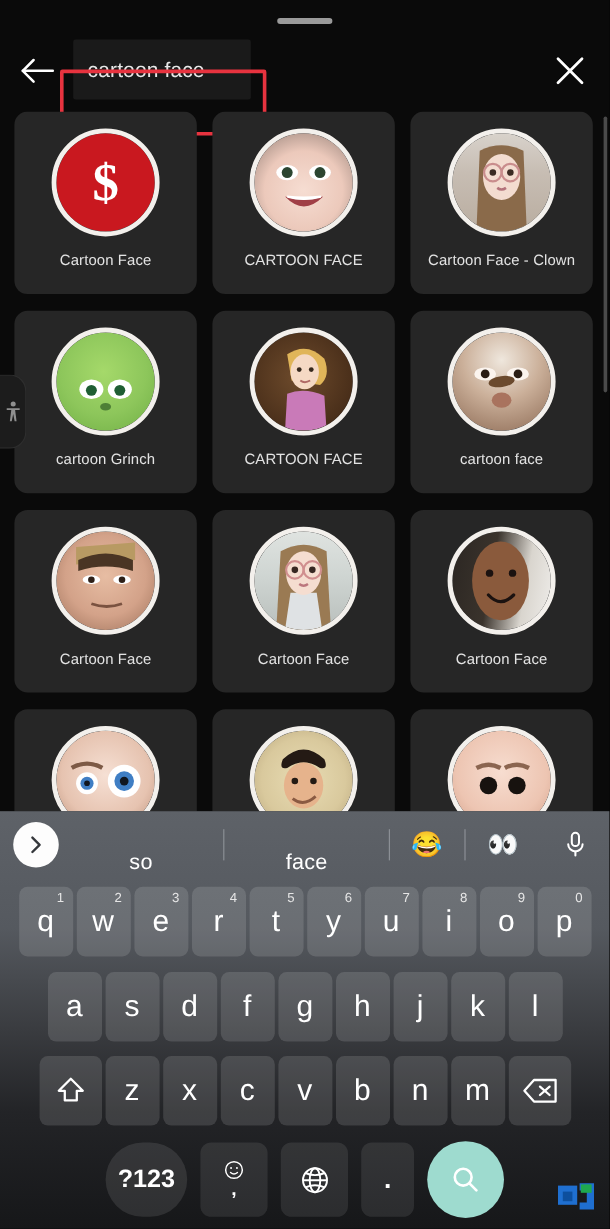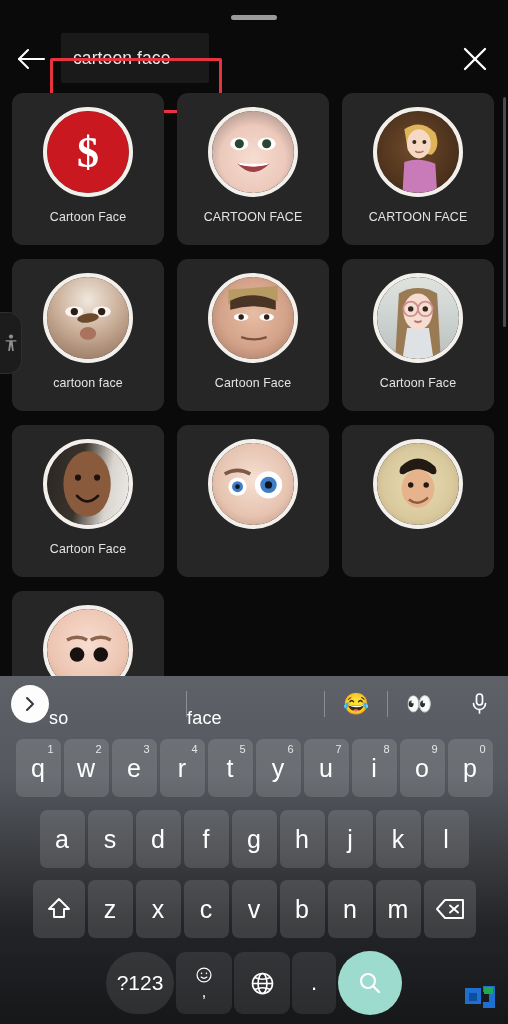--- a/index.html
+++ b/index.html
@@ -88,32 +88,32 @@
   .suggestion-strip {
     position:relative; height:56px; display:flex; align-items:center;
   }
   .sugg-chevron {
     margin-left:11px; width:38px; height:38px; border-radius:50%;
     background:#fdfdfd; display:flex; align-items:center; justify-content:center;
     flex:none;
   }
   .sugg-chevron svg { width:16px; height:16px; }
   .sugg-word {
-    flex:1; text-align:left; font-size:18px; color:#fff; letter-spacing:.2px;margin-top:28px;
+    flex:1; text-align:center; font-size:18px; color:#fff; letter-spacing:.2px;margin-top:28px;
   }
   .sugg-div { width:1px; height:26px; background:#8b8f95; flex:none; }
   .sugg-emoji { width:62px; text-align:center; font-size:21px; flex:none; }
   .sugg-mic { width:58px; display:flex; align-items:center; justify-content:center; flex:none; }
   .sugg-mic svg { width:17px; height:24px; }
 
   .krow { display:flex; justify-content:center; align-items:center; }
   .krow.r1 { height:72px; gap:3px; padding:0 2px; }
   .krow.r2 { height:70px; gap:3px; }
   .krow.r3 { height:70px; gap:3px; padding:0 2px; }
-  .krow.r4 { height:78px; gap:2px; padding:0 14px; }
+  .krow.r4 { height:78px; gap:11px; padding:0 14px;font-weight:bold; }
 
   .key {
     background:rgba(255,255,255,0.13); border-radius:7px;
     display:flex; align-items:center; justify-content:center;
     color:#fff; position:relative;
   }
   .krow.r1 .key { width:45px; height:58px; font-size:25px; }
   .krow.r2 .key { width:45px; height:58px; font-size:25px; }
   .krow.r3 .key { width:45px; height:58px; font-size:25px; }
   .key .sup {
@@ -204,21 +204,51 @@
             <ellipse cx="60" cy="36" rx="10" ry="7" fill="#fff"></ellipse>
               <circle cx="60" cy="36" r="5" fill="#2c4530"></circle>
             <path d="M28 58 Q45 76 63 58 Q45 64 28 58 Z" fill="#a03f46"></path>
             <path d="M30 59 Q45 63 61 59 L61 57 Q45 59 30 57 Z" fill="#fff"></path>
           </svg>
         </div>
       </div>
       <div class="tile-label">CARTOON FACE</div>
     </div>
 
-
+    <div class="tile">
+      <div class="avatar-ring">
+        <div class="avatar-inner" style="background:linear-gradient(#d8d2cb 0%,#c7bdb3 40%,#b9ada0 100%);">
+          <svg viewBox="0 0 90 90" style="width:100%;height:100%">
+            <path d="M25 16 Q45 6 65 16 L68 90 L22 90 Z" fill="#8a6a4a"></path>
+            <ellipse cx="45" cy="40" rx="17" ry="21" fill="#f3dcd0"></ellipse>
+            <circle cx="37" cy="36" r="8" fill="none" stroke="#c98d8d" stroke-width="2"></circle>
+            <circle cx="53" cy="36" r="8" fill="none" stroke="#c98d8d" stroke-width="2"></circle>
+            <circle cx="37" cy="36" r="3" fill="#3a2a22"></circle>
+              <circle cx="53" cy="36" r="3" fill="#3a2a22"></circle>
+            <path d="M41 50 Q45 53 49 50" stroke="#b4737b" stroke-width="2.4" fill="none"></path>
+          </svg>
+        </div>
+      </div>
+      <div class="tile-label">Cartoon Face - Clown</div>
+    </div>
+
+    <div class="tile">
+      <div class="avatar-ring">
+        <div class="avatar-inner" style="background:radial-gradient(circle at 48% 40%,#a5d96a 0%,#8dc65b 55%,#6fae44 100%);">
+          <svg viewBox="0 0 90 90" style="width:100%;height:100%">
+            <ellipse cx="32" cy="52" rx="11" ry="9" fill="#fff"></ellipse>
+              <circle cx="32" cy="53" r="5" fill="#1f5e33"></circle>
+            <ellipse cx="58" cy="52" rx="11" ry="9" fill="#fff"></ellipse>
+              <circle cx="58" cy="53" r="5" fill="#1f5e33"></circle>
+            <ellipse cx="45" cy="68" rx="5" ry="3.5" fill="#4e7f36"></ellipse>
+          </svg>
+        </div>
+      </div>
+      <div class="tile-label">cartoon Grinch</div>
+    </div>
 
     <div class="tile">
       <div class="avatar-ring">
         <div class="avatar-inner" style="background:radial-gradient(circle at 45% 45%,#6e4b2c 0%,#4a2f1a 70%,#2a1a0e 100%);">
           <svg viewBox="0 0 90 90" style="width:100%;height:100%">
             <path d="M30 20 Q48 8 64 24 Q70 40 60 48 L34 44 Z" fill="#e0b559"></path>
             <ellipse cx="46" cy="36" rx="13" ry="16" fill="#f5d9c4"></ellipse>
             <circle cx="41" cy="34" r="2.2" fill="#36281c"></circle>
               <circle cx="52" cy="34" r="2.2" fill="#36281c"></circle>
             <path d="M42 44 Q46 47 51 44" stroke="#b06a66" stroke-width="1.8" fill="none"></path>

